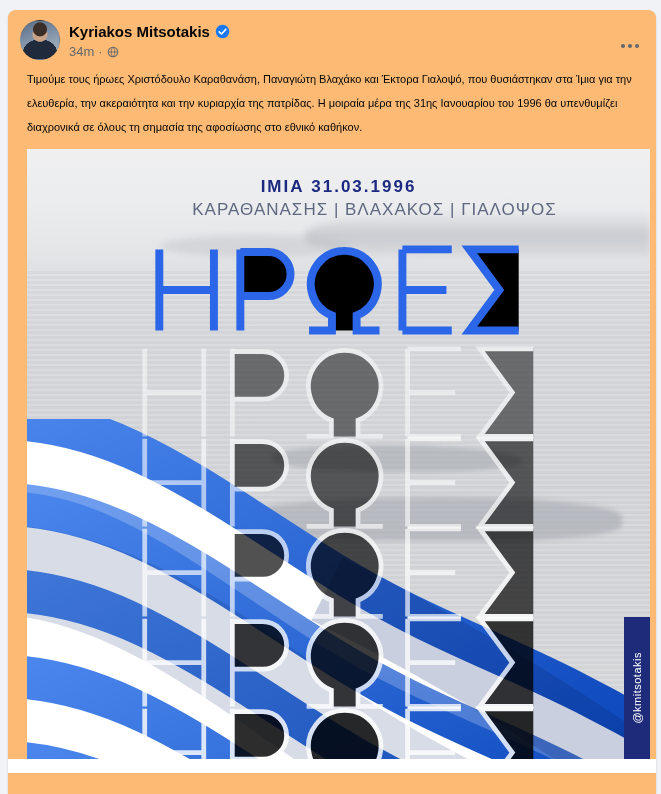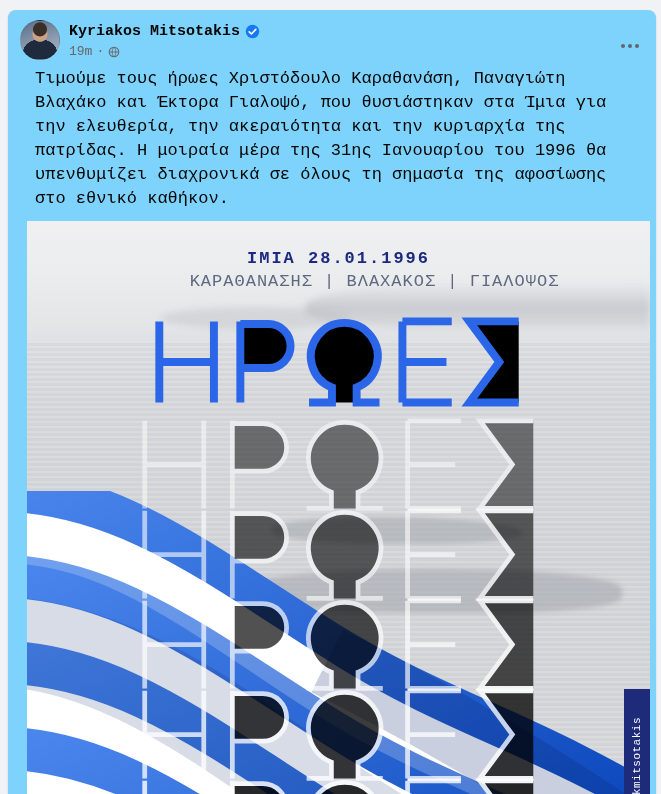--- a/index.html
+++ b/index.html
@@ -13,23 +13,22 @@
   *{box-sizing:border-box;}
   html,body{margin:0;padding:0;}
   body{
     width:661px;height:794px;position:relative;overflow:hidden;
     background:var(--page-bg);
     font-family:"Liberation Sans", sans-serif;
     -webkit-font-smoothing:antialiased;
   }
   .card{
     position:absolute;left:8px;top:10px;width:648px;height:784px;
-    background:#7dd3fc;border-radius:8px 8px 0 0;
+    background:#fdba74;border-radius:8px 8px 0 0;
     box-shadow:0 1px 2px rgba(0,0,0,0.18);
-    font-family:Liberation Mono, monospace;
   }
   
   .post-header{position:relative;display:flex;align-items:flex-start;padding:10px 16px 0 12px;}
   .avatar{
     width:40px;height:40px;border-radius:50%;flex:0 0 40px;margin-right:9px;cursor:pointer;
     background:
       radial-gradient(circle at 50% 22%, #3a2f28 0 6.5px, rgba(0,0,0,0) 7.5px),
       radial-gradient(circle at 50% 35%, #caa286 0 7px, rgba(0,0,0,0) 8px),
       radial-gradient(ellipse 17px 13px at 50% 82%, #1f2a3c 0 98%, rgba(0,0,0,0) 100%),
       linear-gradient(160deg,#5a6d88 0%,#8fa0b2 60%,#aab7c4 100%);
@@ -43,21 +42,21 @@
     font-size:13px;color:var(--muted-text);line-height:16px;}
   .globe-icon{width:12px;height:12px;display:inline-block;}
   .more-button{
     position:absolute;right:8px;top:18px;width:36px;height:36px;border-radius:50%;
     display:flex;align-items:center;justify-content:center;gap:3px;cursor:pointer;
   }
   .more-button i{width:4px;height:4px;border-radius:50%;background:#606770;display:block;}
   
   .post-text{
     padding:5px 10px 0 19px;margin-top:2px;
-    font-size:17px;line-height:24px;color:#050505;margin-left:8px;
+    font-size:11px;line-height:24px;color:#050505;
   }
   
   .post-image{
     position:relative;overflow:hidden;cursor:pointer;
     margin:10px 0 0 19px;width:623px;height:610px;
     background:linear-gradient(to bottom,
       #f0f0f1 0px,#ebecee 55px,#e4e5e7 105px,#dddfe2 125px,
       #d8dadd 180px,#d5d7da 330px,#d7d8da 480px,#dbdcdd 610px);
   }
   .sea-texture{
@@ -137,21 +136,21 @@
     <div class="avatar"></div>
     <div class="header-text">
       <div class="name-row">
         <span class="author-name">Kyriakos Mitsotakis</span>
         <svg class="verified-badge" viewBox="0 0 20 20">
           <circle cx="10" cy="10" r="9" fill="#1877f2"></circle>
           <path d="M5.6,10.4 L8.6,13.3 L14.4,7.1" stroke="#ffffff" stroke-width="2.2" fill="none" stroke-linecap="round" stroke-linejoin="round"></path>
         </svg>
       </div>
       <div class="meta-row">
-        <span>19m</span>
+        <span>34m</span>
         <span>·</span>
         <svg class="globe-icon" viewBox="0 0 16 16">
           <circle cx="8" cy="8" r="6.4" fill="none" stroke="#65676b" stroke-width="1.4"></circle>
           <path d="M1.6,8 H14.4 M8,1.6 C4.8,4.4 4.8,11.6 8,14.4 C11.2,11.6 11.2,4.4 8,1.6" fill="none" stroke="#65676b" stroke-width="1.2"></path>
         </svg>
       </div>
     </div>
     <div class="more-button">
       <i></i>
         <i></i>
@@ -161,21 +160,21 @@
 
   <div class="post-text">Τιμούμε τους ήρωες Χριστόδουλο Καραθανάση, Παναγιώτη Βλαχάκο και Έκτορα Γιαλοψό, που θυσιάστηκαν στα Ίμια για την ελευθερία, την ακεραιότητα και την κυριαρχία της πατρίδας. Η μοιραία μέρα της 31ης Ιανουαρίου του 1996 θα υπενθυμίζει διαχρονικά σε όλους τη σημασία της αφοσίωσης στο εθνικό καθήκον.</div>
 
   <div class="post-image">
     <div class="sea-texture"></div>
     <div class="coast"></div>
     <div class="coast2"></div>
     <div class="islet1"></div>
     <div class="islet2"></div>
 
-    <div class="img-title">ΙΜΙΑ 28.01.1996</div>
+    <div class="img-title">ΙΜΙΑ 31.03.1996</div>
     <div class="img-names">ΚΑΡΑΘΑΝΑΣΗΣ | ΒΛΑΧΑΚΟΣ | ΓΙΑΛΟΨΟΣ</div>
 
     <svg class="flag" viewBox="0 0 623 340" preserveAspectRatio="none">
       <path d="M-40,0 C80,-6 180,78 300,152 S500,238 660,338" stroke="url(#fb)" stroke-width="44"></path>
       <path d="M-40,43 C80,37 180,121 300,195 S500,281 660,381" stroke="#ffffff" stroke-width="44"></path>
       <path d="M-40,86 C80,80 180,164 300,238 S500,324 660,424" stroke="url(#fb)" stroke-width="44"></path>
       <path d="M-40,129 C80,123 180,207 300,281 S500,367 660,467" stroke="#ffffff" stroke-width="44"></path>
       <path d="M-40,172 C80,166 180,250 300,324 S500,410 660,510" stroke="url(#fb)" stroke-width="44"></path>
       <path d="M-40,215 C80,209 180,293 300,367 S500,453 660,553" stroke="#ffffff" stroke-width="44"></path>
       <path d="M-40,258 C80,252 180,336 300,410 S500,496 660,596" stroke="url(#fb)" stroke-width="44"></path>

